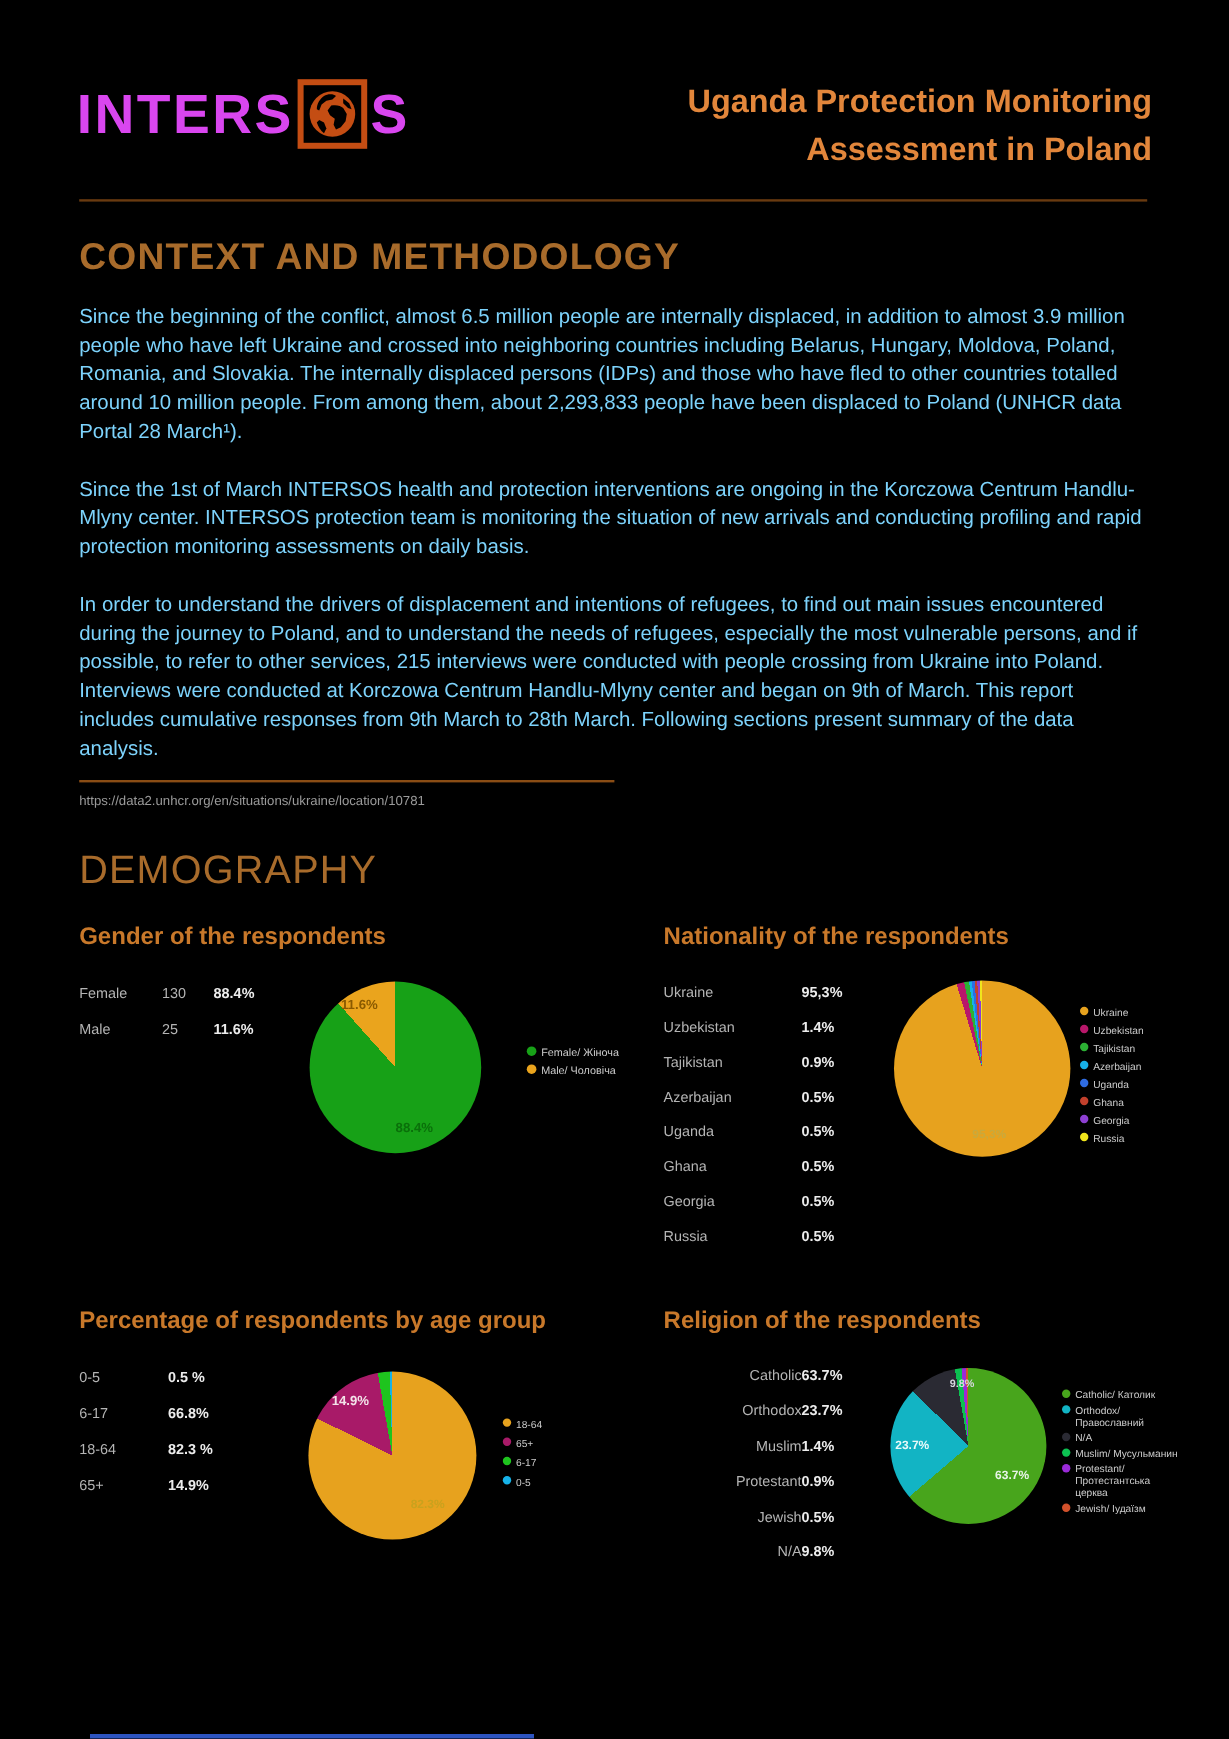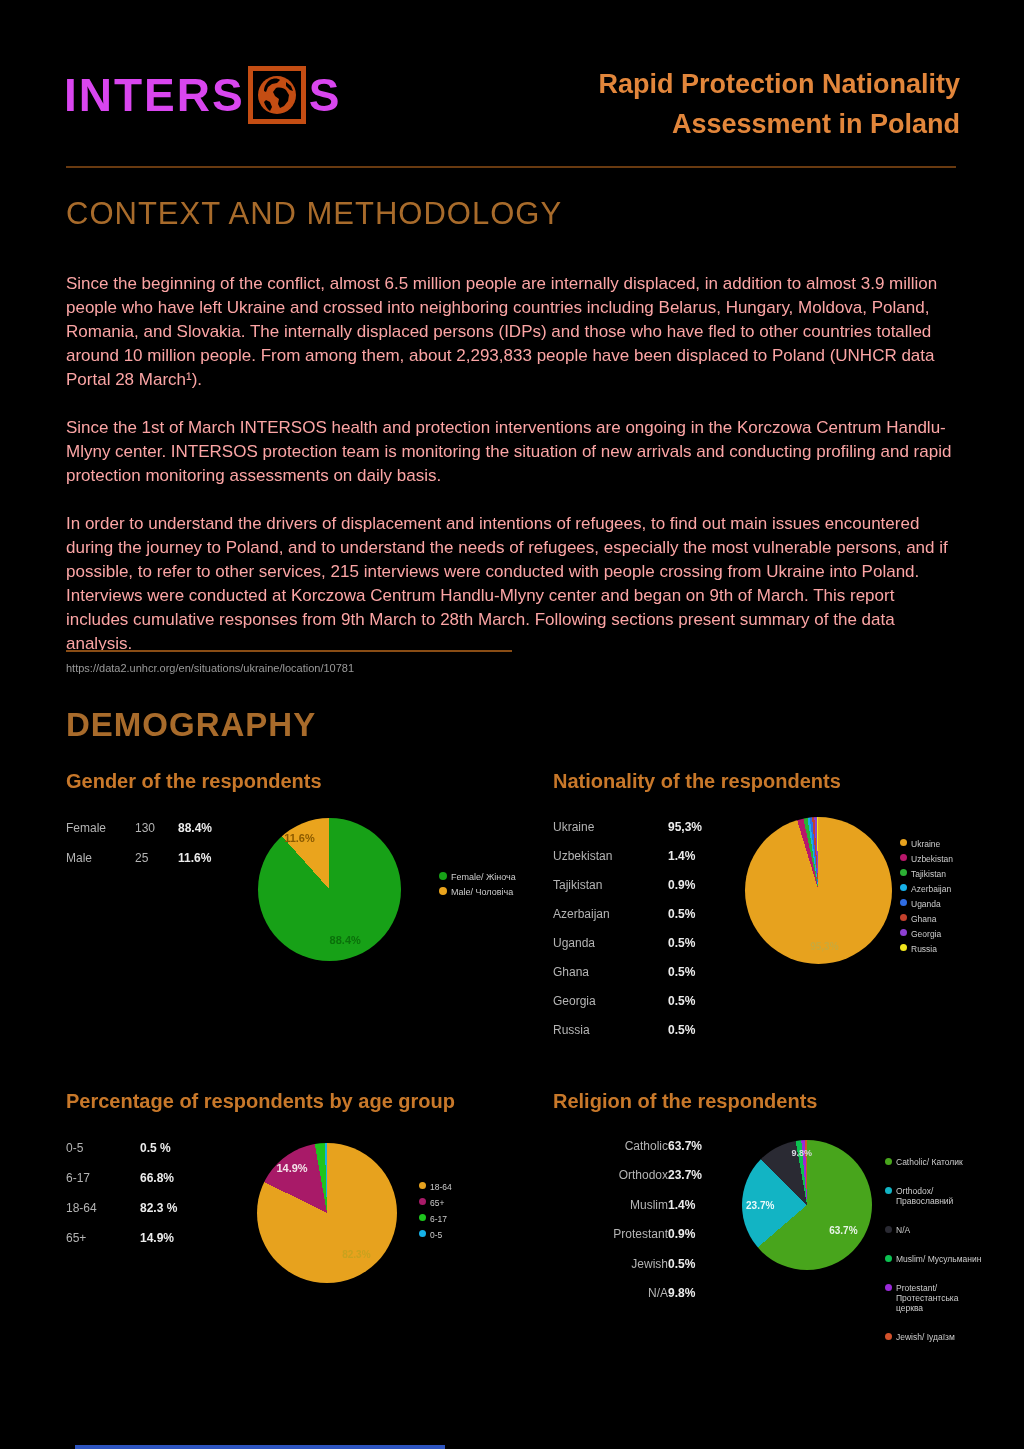--- a/index.html
+++ b/index.html
@@ -6,26 +6,26 @@
   body{width:1024px;height:1449px;position:relative;font-family:"Liberation Sans",sans-serif;}
   .page{position:absolute;inset:0;width:1024px;height:1449px;background:#000;overflow:hidden;}
 
   
   .logo{position:absolute;left:64px;top:66px;display:flex;align-items:center;color:#d946ef;font-weight:700;font-size:46px;letter-spacing:2px;}
   .globe-box{width:58px;height:58px;border:5px solid #c44d13;box-sizing:border-box;margin:0 3px;display:flex;align-items:center;justify-content:center;}
   .title{position:absolute;right:64px;top:64px;text-align:right;color:#e2863b;font-weight:700;font-size:27px;line-height:40px;}
   .rule-main{position:absolute;left:66px;top:166px;width:890px;height:2px;background:#693a10;}
 
   
-  .context-heading{position:absolute;left:66px;top:196px;font-size:31px;font-weight:400;letter-spacing:1px;color:#a86b2b;}
-  .context-body{position:absolute;left:66px;top:252px;width:894px;color:#fca5a5;font-size:17px;line-height:24px;margin-top:20px;}
+  .context-heading{position:absolute;left:66px;top:196px;font-size:31px;font-weight:700;letter-spacing:1px;color:#a86b2b;}
+  .context-body{position:absolute;left:66px;top:252px;width:894px;color:#7dd3fc;font-size:17px;line-height:24px;}
   .context-body p{margin:0 0 24px 0;}
   .rule-sub{position:absolute;left:66px;top:650px;width:446px;height:2px;background:#8a4d15;}
   .footnote{position:absolute;left:66px;top:662px;font-size:11px;color:#9a9a9a;}
-  .demography-heading{position:absolute;left:66px;top:706px;font-size:33px;font-weight:700;letter-spacing:1px;color:#a86b2b;}
+  .demography-heading{position:absolute;left:66px;top:706px;font-size:33px;font-weight:400;letter-spacing:1px;color:#a86b2b;}
 
   
   .chart-title{position:absolute;font-size:20px;font-weight:700;color:#c8782a;}
   #t-gender{left:66px;top:770px;} #t-nat{left:553px;top:770px;}
   #t-age{left:66px;top:1090px;} #t-rel{left:553px;top:1090px;}
 
   .dtable{position:absolute;font-size:12px;}
   .dtable .row{display:flex;align-items:center;}
   .dtable .lbl{color:#b4b4b4;}
   .dtable .cnt{color:#b4b4b4;}
@@ -53,21 +53,21 @@
 
   .legend{position:absolute;display:flex;flex-direction:column;color:#cccccc;}
   .legend .item{display:flex;align-items:flex-start;}
   .legend .dot{border-radius:50%;flex:none;margin-right:4px;}
   #lg-gender{left:439px;top:872px;gap:5px;font-size:9px;}
   #lg-gender .dot{width:8px;height:8px;}
   #lg-nat{left:900px;top:839px;gap:5px;font-size:8.5px;}
   #lg-nat .dot{width:7px;height:7px;}
   #lg-age{left:419px;top:1182px;gap:6px;font-size:8.5px;}
   #lg-age .dot{width:7px;height:7px;}
-  #lg-rel{left:885px;top:1157px;gap:19px;font-size:8.5px;line-height:10px;}
+  #lg-rel{left:885px;top:1157px;gap:3px;font-size:8.5px;line-height:10px;}
   #lg-rel .dot{width:7px;height:7px;margin-top:1px;}
   #lg-rel .ltext{width:90px;}
 
   .footer-bar{position:absolute;left:75px;top:1445px;width:370px;height:4px;background:#2d54c0;}
 </style>
 </head>
 <body>
 
 <div class="page">
 
@@ -79,21 +79,21 @@
         <path fill="#000" d="M14 6c3-2 8-2 10 0l-3 3-5 1-4 3-2 5-2-1c0-5 3-9 6-11z"></path>
         <path fill="#000" d="M20 14c4-1 8 0 10 2l3 5-1 6-4 5-4 2-2-4 1-5-4-3-2-4z"></path>
         <path fill="#000" d="M10 26l4 2 2 5-2 4c-3-2-5-6-6-9z"></path>
         <path fill="#000" d="M30 8l5 4 2 5-3-1-4-4z"></path>
       </svg>
     </span>
     <span>S</span>
   </div>
 
   <div class="title">
-    <div>Rapid Protection Nationality</div>
+    <div>Uganda Protection Monitoring</div>
     <div>Assessment in Poland</div>
   </div>
 
   <div class="rule-main"></div>
 
   <div class="context-heading">CONTEXT AND METHODOLOGY</div>
   <div class="context-body">
     <p>Since the beginning of the conflict, almost 6.5 million people are internally displaced, in addition to almost 3.9 million people who have left Ukraine and crossed into neighboring countries including Belarus, Hungary, Moldova, Poland, Romania, and Slovakia. The internally displaced persons (IDPs) and those who have fled to other countries totalled around 10 million people. From among them, about 2,293,833 people have been displaced to Poland (UNHCR data Portal 28 March¹).</p>
     <p>Since the 1st of March INTERSOS health and protection interventions are ongoing in the Korczowa Centrum Handlu-Mlyny center. INTERSOS protection team is monitoring the situation of new arrivals and conducting profiling and rapid protection monitoring assessments on daily basis.</p>
     <p>In order to understand the drivers of displacement and intentions of refugees, to find out main issues encountered during the journey to Poland, and to understand the needs of refugees, especially the most vulnerable persons, and if possible, to refer to other services, 215 interviews were conducted with people crossing from Ukraine into Poland.  Interviews were conducted at Korczowa Centrum Handlu-Mlyny center and began on 9th of March. This report includes cumulative responses from 9th March to 28th March. Following sections present summary of the data analysis.</p>

